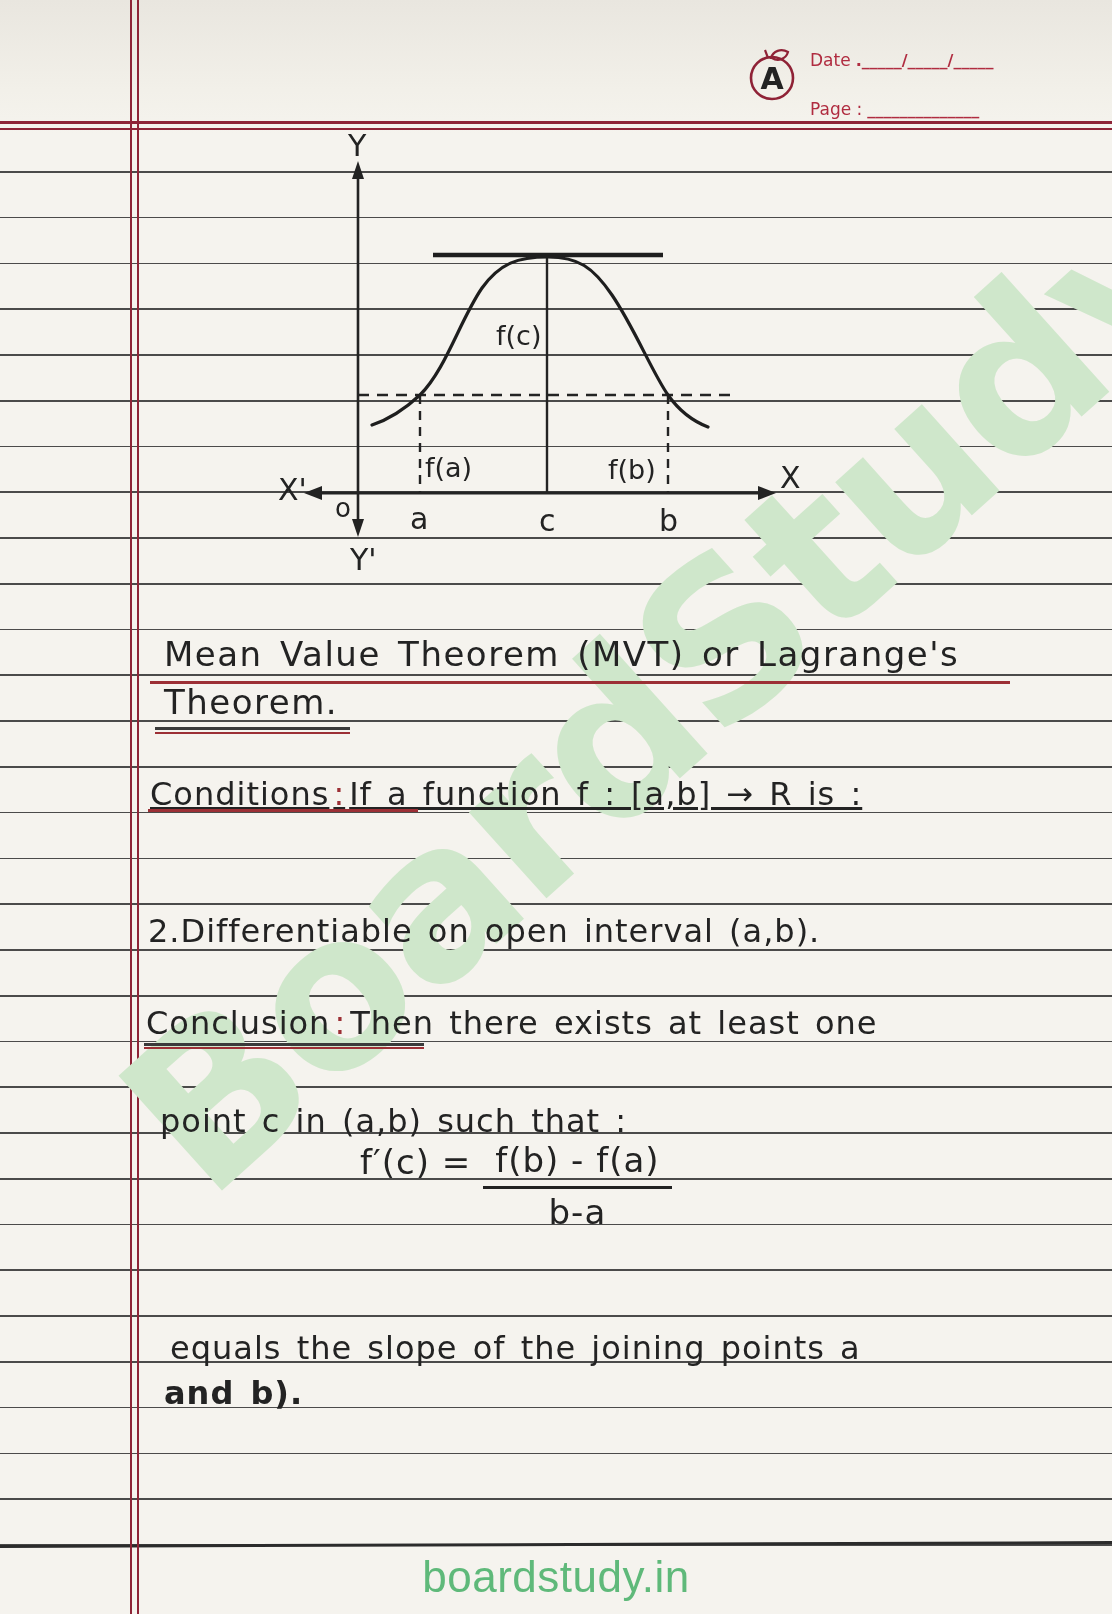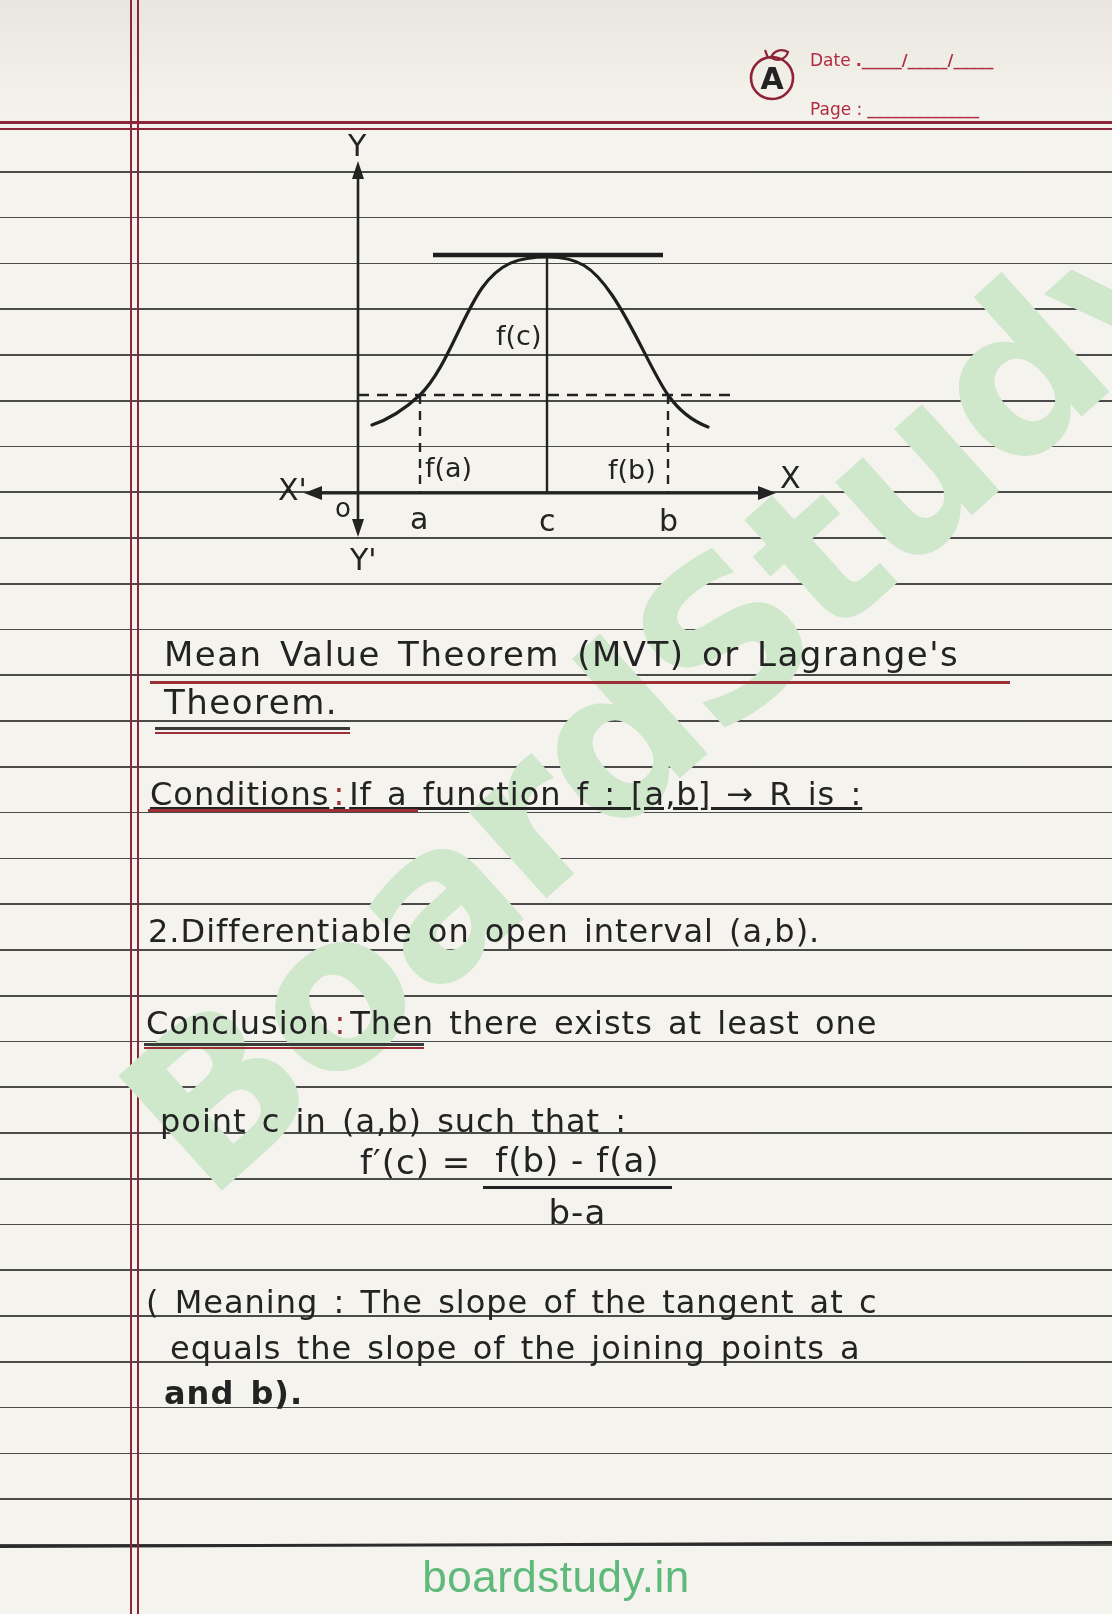--- a/index.html
+++ b/index.html
@@ -140,18 +140,17 @@
   <div class="hand body-line" style="left:160px;top:1102px;">point c in (a,b) such that :</div>
 
   <div class="formula">
     <span class="lhs">f′(c) =</span>
     <span class="frac">
       <span class="num">f(b) - f(a)</span>
       <span class="den">b-a</span>
     </span>
   </div>
 
-  <div class="hand body-line" style="left:146px;top:1283px;">( Meaning : The slope of the tangent at c</div>
   <div class="hand body-line" style="left:170px;top:1329px;">equals the slope of the joining points a</div>
   <div class="hand body-line" style="left:164px;top:1374px;font-weight:bold;">and b).</div>
 
   <div class="footer">boardstudy.in</div>
 </div>
 
 </body></html>

